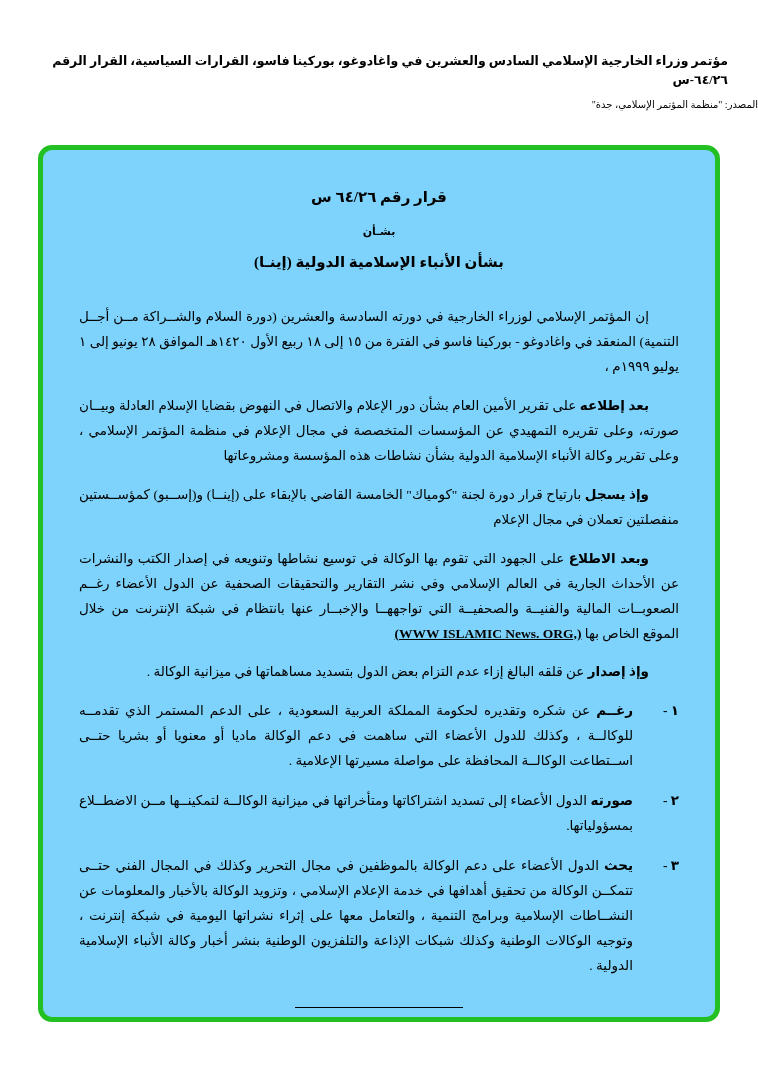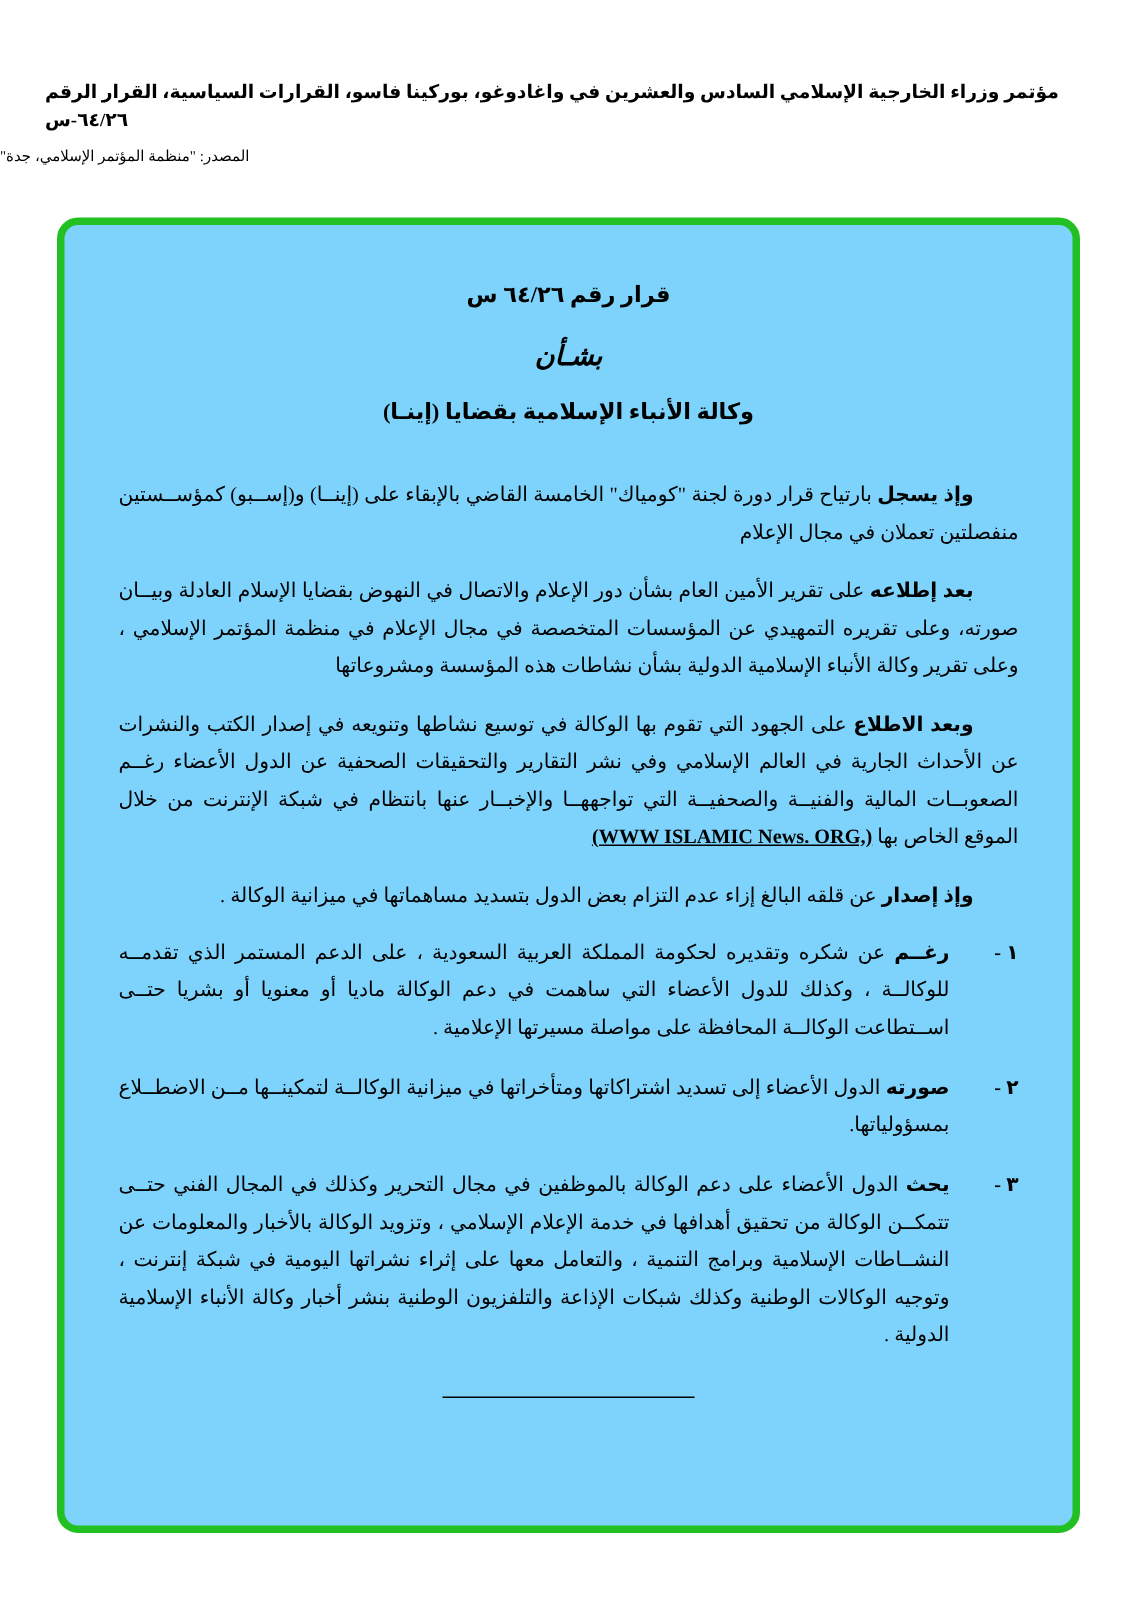--- a/index.html
+++ b/index.html
@@ -4,39 +4,39 @@
 <style>
   * { margin:0; padding:0; box-sizing:border-box; }
   html,body { background:#ffffff; }
   body {
     width:758px; height:1078px;
     font-family:"Liberation Serif","DejaVu Serif","DejaVu Sans",serif;
     color:#000;
   }
   .page { position:relative; width:758px; height:1078px; background:#fff; overflow:hidden; }
 
-  .top-header { text-align:left; padding-top:52px; }
+  .top-header { text-align:right; padding-top:52px; }
   .header-line1 { font-size:12.5px; font-weight:bold; line-height:1.5; padding:0 30px; }
   .header-line2 { font-size:10px; margin-top:9px; }
 
   .green-box {
     position:absolute; left:38px; top:145px;
     width:682px; height:877px;
     border:5px solid #22c022;
     border-radius:14px;
     padding:28px 36px 20px 36px;
     overflow:hidden;
     background:#7dd3fc;
   }
 
   .doc { font-size:13.5px; line-height:1.85; text-align:justify; }
 
   .title-block { text-align:center; font-weight:bold; margin-top:6px; margin-bottom:28px; }
   .t1 { font-size:15px; margin-bottom:9px; letter-spacing:0.5px; }
-  .t2 { font-size:18px; margin-bottom:8px; letter-spacing:1px;font-style:italic; }
+  .t2 { font-size:11px; margin-bottom:8px; letter-spacing:1px; }
   .t3 { font-size:15px; }
 
   .para { margin-bottom:14px; text-indent:30px; }
   .para b { font-weight:bold; }
   .latin { font-weight:bold; white-space:nowrap;text-decoration:underline; }
 
   .item { display:flex; margin-bottom:15px; }
   .item-num { flex:0 0 46px; font-weight:bold; }
   .item-text { flex:1; }
 
@@ -51,27 +51,28 @@
     <div class="header-line1">مؤتمر وزراء الخارجية الإسلامي السادس والعشرين في واغادوغو، بوركينا فاسو، القرارات السياسية، القرار الرقم ٦٤/٢٦-س</div>
     <div class="header-line2">المصدر:  "منظمة المؤتمر الإسلامي، جدة"</div>
   </div>
 
   <div class="green-box" style="border-color: rgb(34, 192, 34);">
     <div class="doc" dir="rtl">
 
       <div class="title-block">
         <div class="t1">قرار رقم ٦٤/٢٦ س</div>
         <div class="t2">بشـأن</div>
-        <div class="t3">وكالة الأنباء الإسلامية بقضايا (إينـا)</div>
+        <div class="t3">بشأن الأنباء الإسلامية الدولية (إينـا)</div>
       </div>
 
+      <p class="para"><span>إن المؤتمر الإسلامي لوزراء الخارجية في دورته السادسة والعشرين (دورة السلام والشــراكة مــن أجــل التنمية) المنعقد في واغادوغو - بوركينا فاسو في الفترة من ١٥ إلى ١٨ ربيع الأول ١٤٢٠هـ الموافق ٢٨ يونيو إلى ١ يوليو ١٩٩٩م ،</span></p>
+
+      <p class="para"><b>بعد إطلاعه</b> <span>على تقرير الأمين العام بشأن دور الإعلام والاتصال في النهوض بقضايا الإسلام العادلة وبيــان صورته، وعلى تقريره التمهيدي عن المؤسسات المتخصصة في مجال الإعلام في منظمة المؤتمر الإسلامي ، وعلى تقرير وكالة الأنباء الإسلامية الدولية بشأن نشاطات هذه المؤسسة ومشروعاتها</span></p>
 
       <p class="para"><b>وإذ يسجل</b> <span>بارتياح قرار دورة لجنة "كومياك" الخامسة القاضي بالإبقاء على (إينــا) و(إســبو) كمؤســستين منفصلتين تعملان في مجال الإعلام</span></p>
-
-      <p class="para"><b>بعد إطلاعه</b> <span>على تقرير الأمين العام بشأن دور الإعلام والاتصال في النهوض بقضايا الإسلام العادلة وبيــان صورته، وعلى تقريره التمهيدي عن المؤسسات المتخصصة في مجال الإعلام في منظمة المؤتمر الإسلامي ، وعلى تقرير وكالة الأنباء الإسلامية الدولية بشأن نشاطات هذه المؤسسة ومشروعاتها</span></p>
 
       <p class="para"><b>وبعد الاطلاع</b> <span>على الجهود التي تقوم بها الوكالة في توسيع نشاطها وتنويعه في إصدار الكتب والنشرات عن الأحداث الجارية في العالم الإسلامي وفي نشر التقارير والتحقيقات الصحفية عن الدول الأعضاء رغــم الصعوبــات المالية والفنيــة والصحفيــة التي تواجههــا والإخبــار عنها بانتظام في شبكة الإنترنت من خلال الموقع الخاص بها</span> <b class="latin" dir="ltr">(WWW ISLAMIC News. ORG,)</b></p>
 
       <p class="para"><b>وإذ إصدار</b> <span>عن قلقه البالغ إزاء عدم التزام بعض الدول بتسديد مساهماتها في ميزانية الوكالة .</span></p>
 
       <div class="item">
         <span class="item-num">١ -</span>
         <div class="item-text"><b>رغــم</b> <span>عن شكره وتقديره لحكومة المملكة العربية السعودية ، على الدعم المستمر الذي تقدمــه للوكالــة ، وكذلك للدول الأعضاء التي ساهمت في دعم الوكالة ماديا أو معنويا أو بشريا حتــى اســتطاعت الوكالــة المحافظة على مواصلة مسيرتها الإعلامية .</span></div>
       </div>
 

